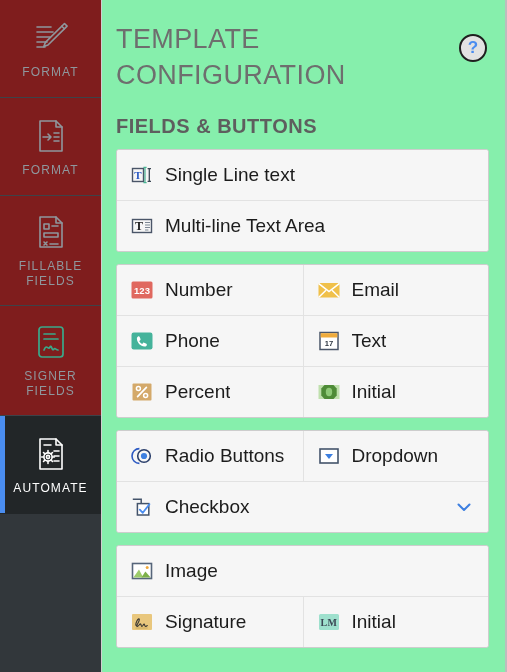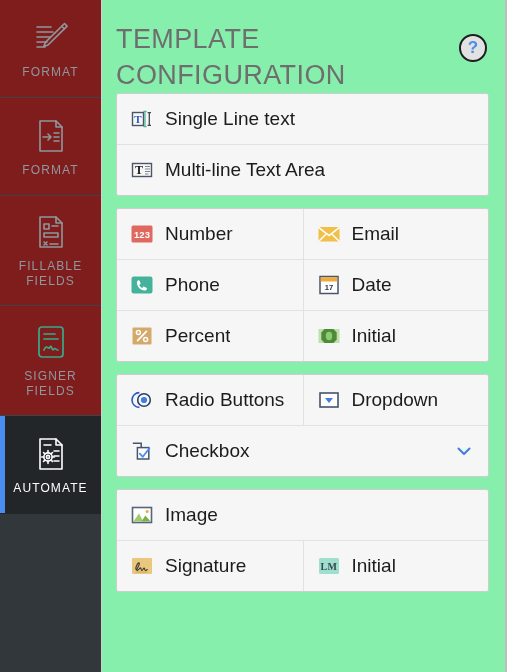--- a/index.html
+++ b/index.html
@@ -264,20 +264,21 @@
     <div class="rail-filler"></div>
   </nav>
 
   <section class="panel">
 
     <div class="panel-head">
       <h1 class="page-title">TEMPLATE CONFIGURATION</h1>
       <div class="help-btn">?</div>
     </div>
 
+    <h2 class="section-title">FIELDS &amp; BUTTONS</h2>
 
     <div class="cards">
 
       <div class="card">
         <div class="row">
           <div class="cell full">
             <span class="ico">
               <svg width="24" height="24" viewBox="0 0 24 24">
                 <rect x="2.5" y="5.5" width="11" height="13" fill="#f6f6f6" stroke="#4a5568" stroke-width="1.4"></rect>
                 <text x="8" y="15.6" font-family="'Liberation Serif',serif" font-size="11" font-weight="700" fill="#2b59c3" text-anchor="middle">T</text>
@@ -337,21 +338,21 @@
             <span class="cell-label">Phone</span>
           </div>
           <div class="cell">
             <span class="ico">
               <svg width="24" height="24" viewBox="0 0 24 24">
                 <rect x="3" y="3.5" width="18" height="17" fill="#ffffff" stroke="#4a5568" stroke-width="1.5"></rect>
                 <rect x="3.7" y="4.2" width="16.6" height="4.3" fill="#efab3c"></rect>
                 <text x="12" y="17.2" font-family="'Liberation Sans',sans-serif" font-size="7.6" font-weight="700" fill="#2b3440" text-anchor="middle">17</text>
               </svg>
             </span>
-            <span class="cell-label">Date</span>
+            <span class="cell-label">Text</span>
           </div>
         </div>
 
         <div class="row">
           <div class="cell">
             <span class="ico">
               <svg width="24" height="24" viewBox="0 0 24 24">
                 <rect x="2.5" y="3.5" width="19" height="17" rx="1" fill="#d4a96a"></rect>
                 <path d="M7.6 16.6 L16.4 7.4" stroke="#ffffff" stroke-width="1.7" stroke-linecap="round"></path>
                 <circle cx="8.4" cy="8.5" r="2" fill="none" stroke="#ffffff" stroke-width="1.5"></circle>

